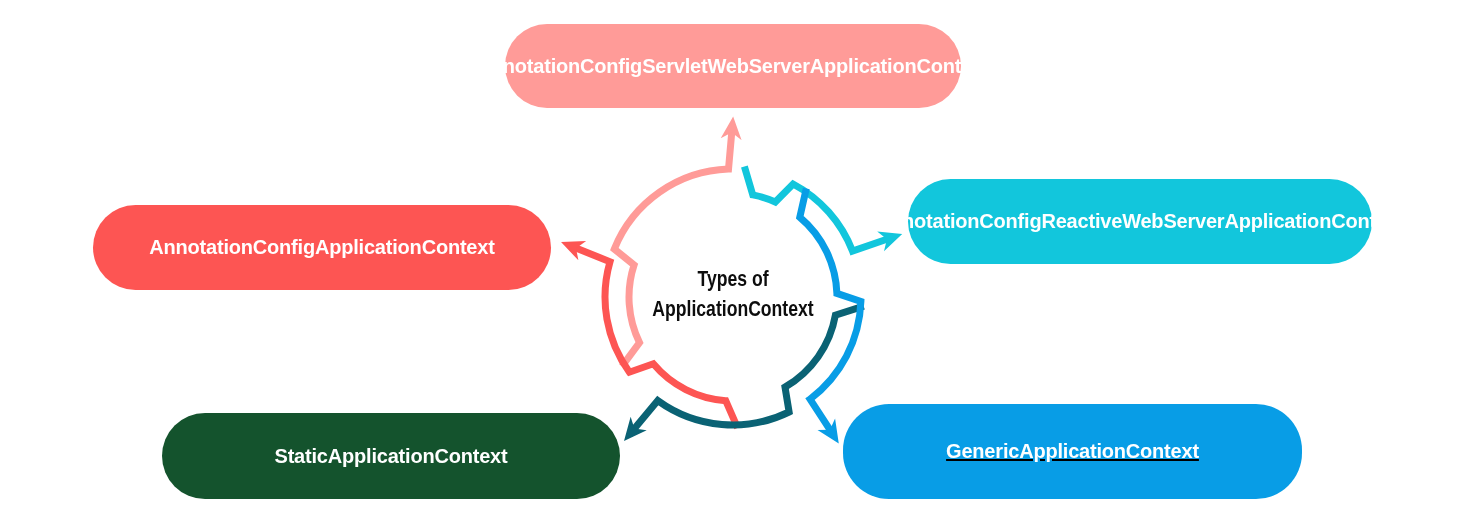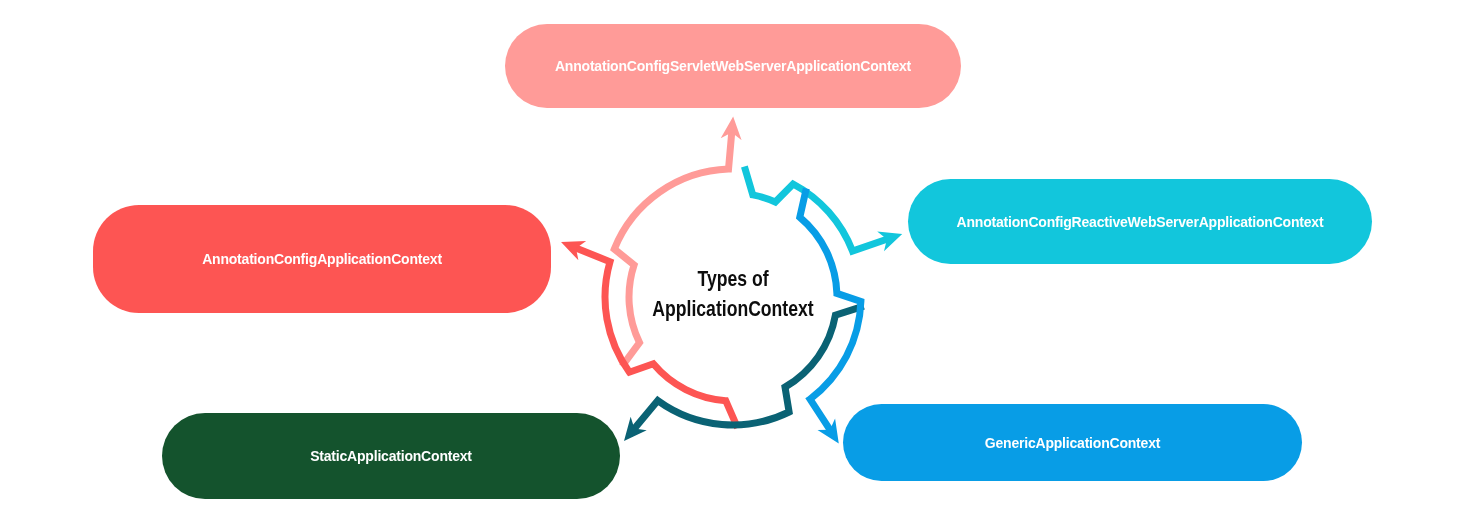--- a/index.html
+++ b/index.html
@@ -19,30 +19,30 @@
     position:absolute;
     display:flex;
     align-items:center;
     justify-content:center;
     border-radius:46px;
     text-align:center;
   }
   .pill-label{
     color:#ffffff;
     font-weight:bold;
-    font-size:14px;
+    font-size:20px;
     letter-spacing:-0.2px;
     padding:0 18px;
     white-space:nowrap;
   }
   .pill-top{ left:505px; top:24px;  width:456px; height:84px; }
-  .pill-left{ left:93px;  top:205px; width:458px; height:108px; }
+  .pill-left{ left:93px;  top:205px; width:458px; height:85px; }
   .pill-right{ left:908px; top:179px; width:464px; height:85px; }
   .pill-bottom-left{ left:162px; top:413px; width:458px; height:86px; }
-  .pill-bottom-right{ left:843px; top:404px; width:459px; height:77px; }
+  .pill-bottom-right{ left:843px; top:404px; width:459px; height:95px;text-decoration:underline; }
   .center-title{
     position:absolute;
     left:558px; top:264px;
     width:350px;
     text-align:center;
     color:#0d0d0d;
     font-weight:bold;
     font-size:22px;
     line-height:30px;
     transform:scaleX(0.8);

